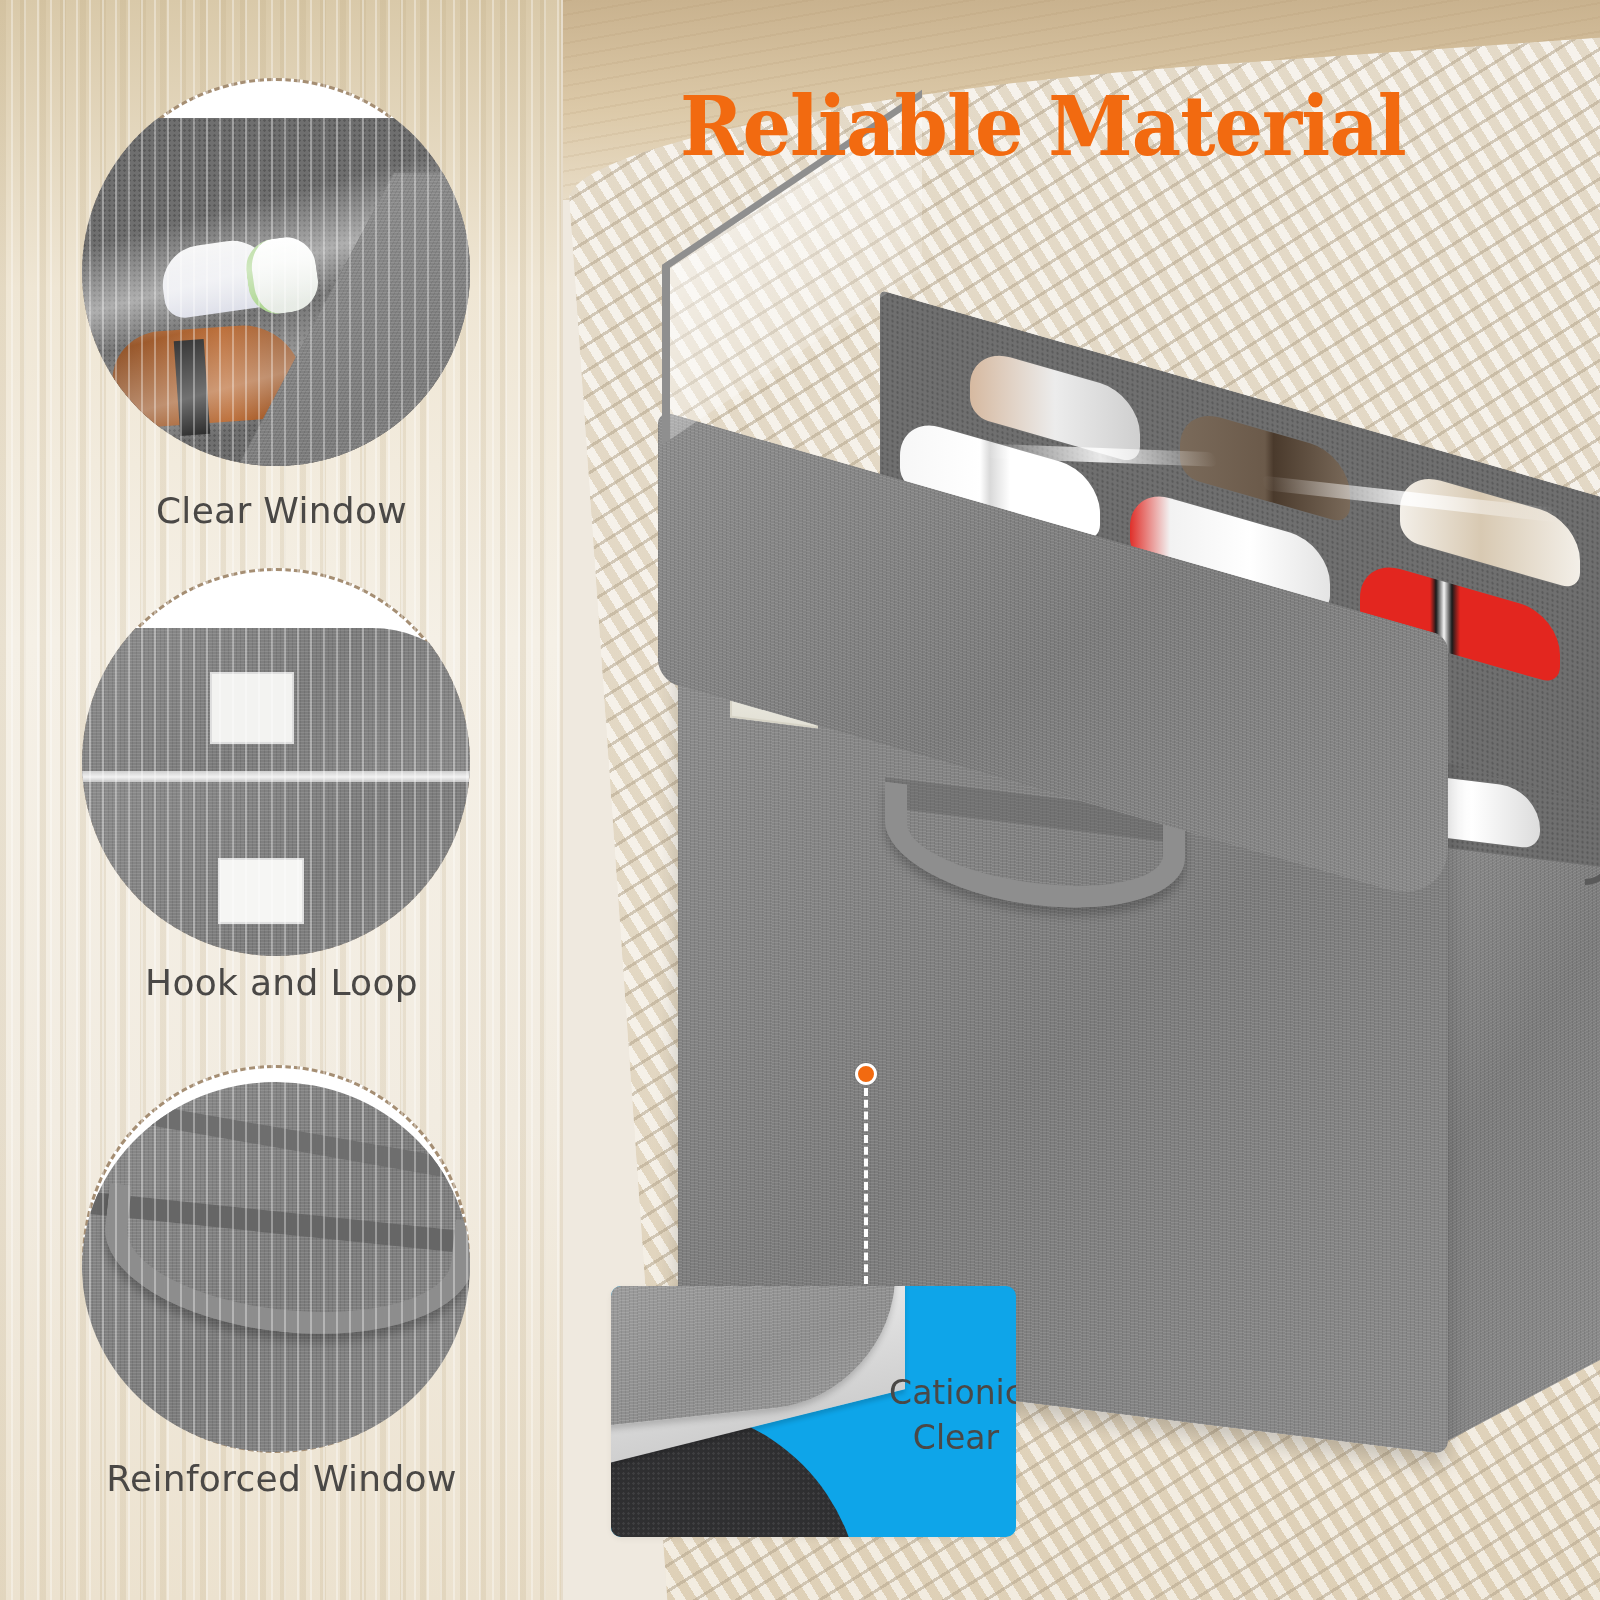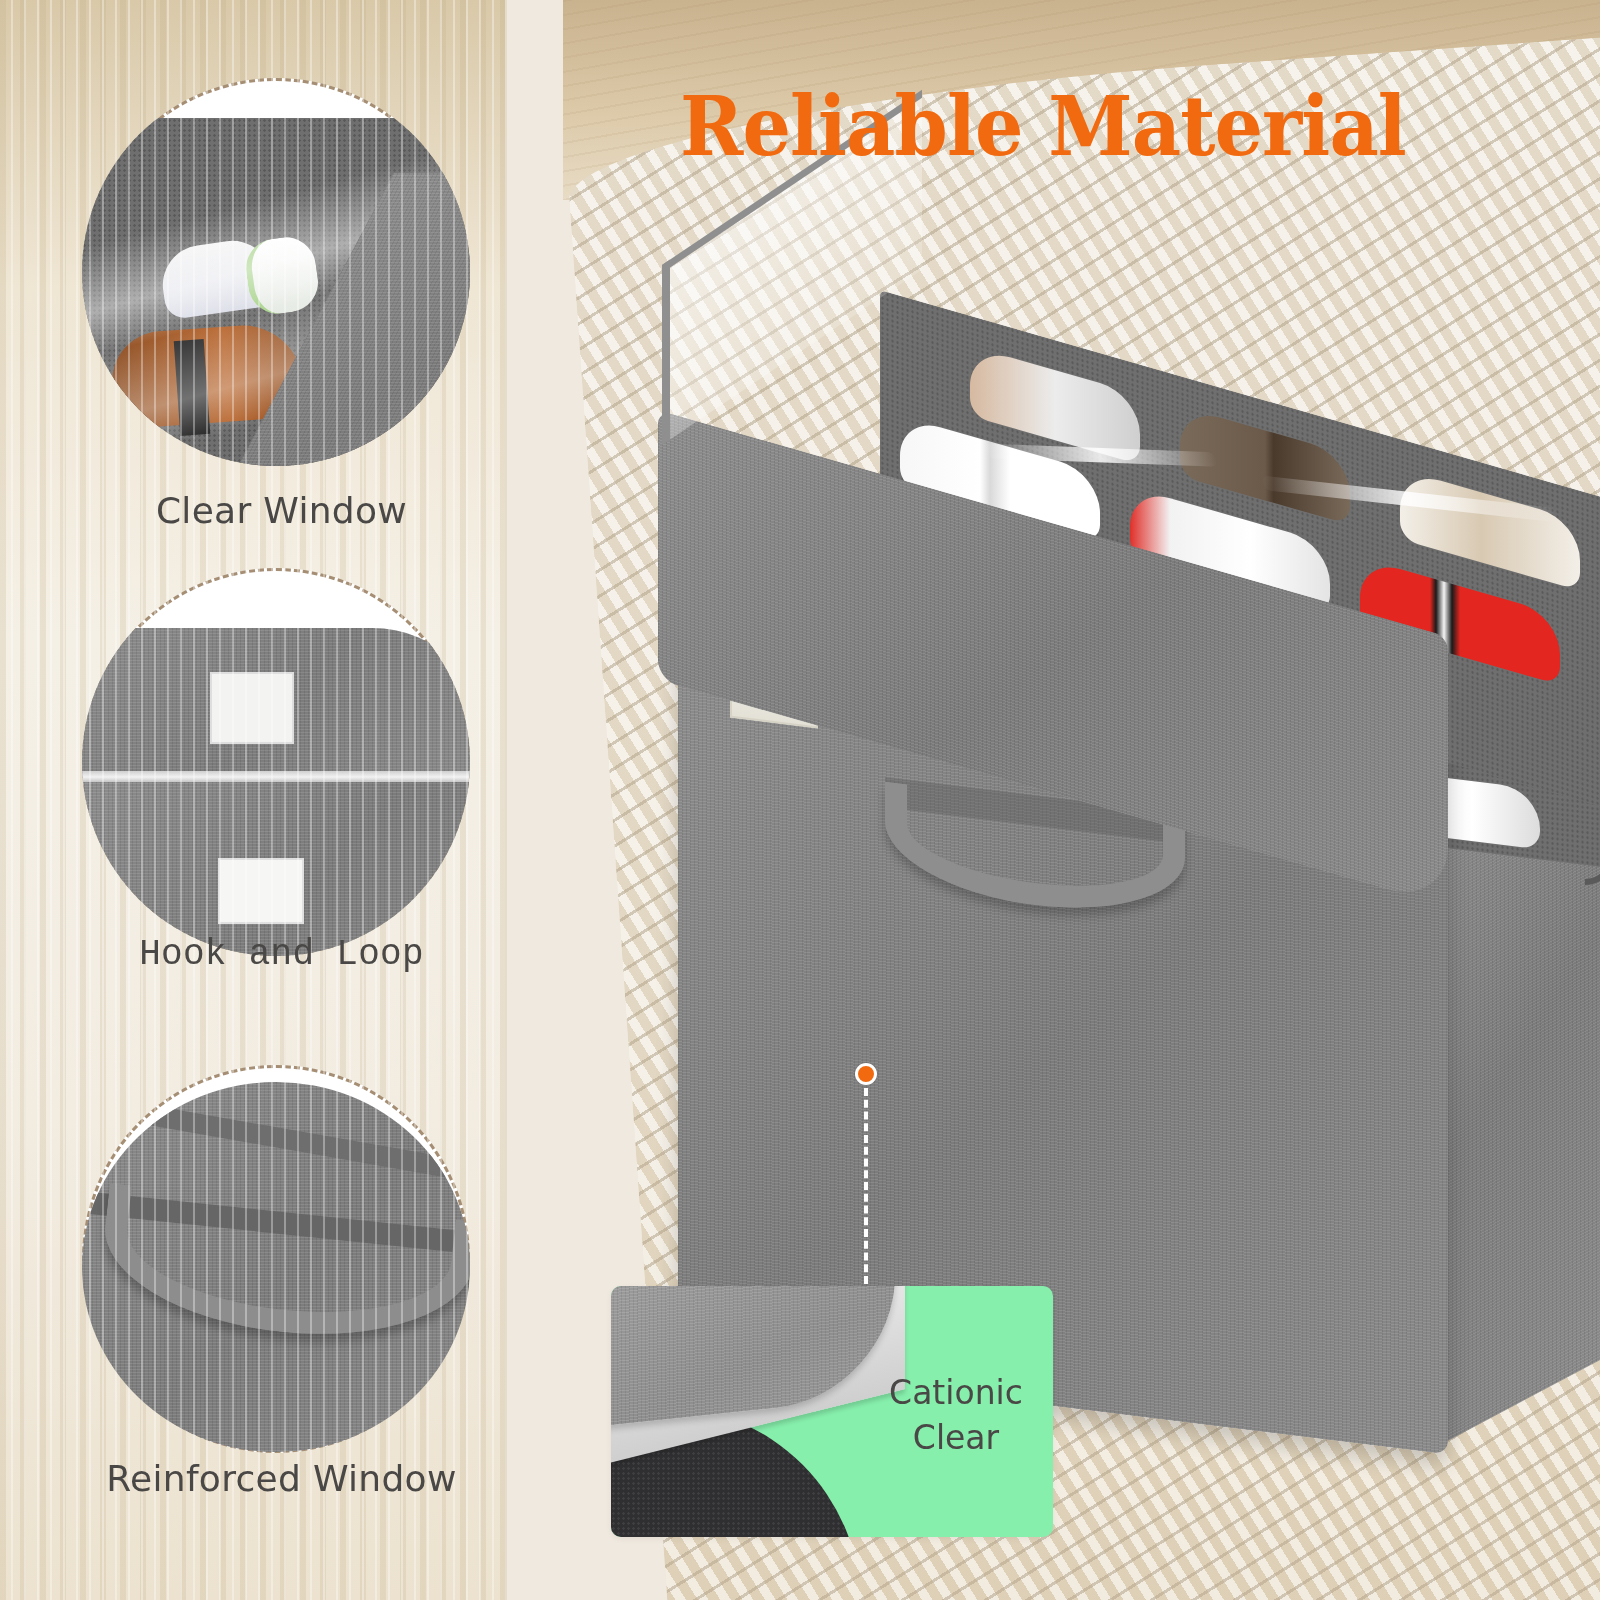--- a/index.html
+++ b/index.html
@@ -20,21 +20,21 @@
       repeating-linear-gradient(-28deg, rgba(180,165,140,0.55) 0 3px, transparent 3px 22px),
       repeating-linear-gradient(62deg, rgba(255,255,255,0.55) 0 9px, rgba(214,200,176,0.35) 9px 19px),
       linear-gradient(180deg, #ebe3d4 0%, #e9dfcc 60%, #e2d3b8 100%);
     border-top-left-radius: 60% 90px;
     transform: rotate(-4deg);
     transform-origin: 0 0;
   }
 
   
   .left-panel {
-    position: absolute; left: 0; top: 0; width: 507px; height: 1600px;
+    position: absolute; left: 0; top: 0; width: 563px; height: 1600px;
     background:
       repeating-linear-gradient(90deg, rgba(190,170,130,0.22) 0 6px, rgba(255,255,255,0.0) 6px 20px),
       linear-gradient(180deg, #d9c9a9 0%, #efe6d4 18%, #f5f0e6 40%, #f2ece1 70%, #ece2cf 100%);
     border-right: 2px solid #e6dccb;
   }
   .left-panel::after {
     content: ""; position: absolute; inset: 0;
     background: repeating-linear-gradient(90deg, transparent 0 11px, rgba(255,255,255,0.35) 11px 13px);
     pointer-events: none;
   }
@@ -128,22 +128,22 @@
   .lid-tray { position: absolute; left: 230px; top: 35px; width: 760px; height: 310px; transform: skewY(16deg); transform-origin: 0 0; border-radius: 6px; }
   .lid-window { position: absolute; left: 14px; top: 8px; width: 260px; height: 180px;
     background: linear-gradient(160deg, rgba(255,255,255,0.55), rgba(255,255,255,0.15));
     border: 8px solid #8f8f8f; border-right: none; border-bottom: none; transform: skewY(-34deg); transform-origin: 0 100%; }
   .glare { position: absolute; height: 14px; background: linear-gradient(90deg, rgba(255,255,255,0), rgba(255,255,255,0.85), rgba(255,255,255,0)); border-radius: 8px; }
 
   
   .dot { position: absolute; left: 855px; top: 1063px; width: 22px; height: 22px; border-radius: 50%;
     background: #f26a10; border: 3px solid #ffffff; z-index: 5; box-shadow: 0 0 0 1px rgba(0,0,0,0.05); }
   .dash-line { position: absolute; left: 864px; top: 1088px; width: 0; height: 196px; border-left: 4px dashed #ffffff; z-index: 5; }
-  .callout { position: absolute; left: 611px; top: 1286px; width: 442px; height: 251px; border-radius: 10px;
-    background: #86efac; box-shadow: 0 2px 6px rgba(0,0,0,0.06); overflow: hidden; z-index: 5; }
+  .callout { position: absolute; left: 611px; top: 1286px; width: 405px; height: 251px; border-radius: 10px;
+    background: #0ea5e9; box-shadow: 0 2px 6px rgba(0,0,0,0.06); overflow: hidden; z-index: 5; }
   .layer-black { position: absolute; left: -10px; top: 120px; width: 260px; height: 200px; border-radius: 0 200px 0 0;
     background: radial-gradient(circle, rgba(255,255,255,0.08) 1px, transparent 1.5px) 0 0/5px 5px, #2f2f31; }
   .layer-white { position: absolute; left: -6px; top: 58px; width: 300px; height: 120px;
     background: linear-gradient(180deg,#e9e9e9,#cfcfcf); transform: skewY(-14deg); transform-origin: 0 0;
     box-shadow: 0 4px 4px rgba(0,0,0,0.15); }
   .layer-grey { position: absolute; left: -6px; top: 0; width: 290px; height: 140px; border-radius: 0 0 120px 0;
     transform: skewY(-6deg); transform-origin: 0 0; box-shadow: 0 4px 6px rgba(0,0,0,0.18); }
   .callout-label { position: absolute; left: 250px; top: 84px; width: 190px; text-align: center;
     color: #4a4846; font-family: "DejaVu Sans", sans-serif; font-size: 33px; line-height: 45px; }
 </style>
@@ -207,21 +207,21 @@
 
   <div class="feature c2" style="top:0;">
     <div class="circle-ring" style="left:82px;top:568px;width:388px;height:388px;"></div>
     <div class="circle-photo" style="left:82px;top:568px;width:388px;height:388px;">
       <div class="lid fabric" style="position:absolute;left:-10px;top:60px;width:420px;height:150px;border-radius:0 120px 0 0;"></div>
       <div class="gap"></div>
       <div class="body fabric"></div>
       <div class="velcro-top"></div>
       <div class="velcro-bot"></div>
     </div>
-    <div class="caption" style="top:934px;font-family:Liberation Mono, monospace;">Hook and Loop</div>
+    <div class="caption" style="top:962px;">Hook and Loop</div>
   </div>
 
   <div class="feature c3" style="top:0;">
     <div class="circle-ring" style="left:82px;top:1065px;width:388px;height:388px;"></div>
     <div class="circle-photo" style="left:82px;top:1082px;width:388px;height:370px;">
       <div class="body fabric"></div>
       <div class="rim"></div>
       <div class="handle-slot"></div>
       <div class="handle"></div>
     </div>

